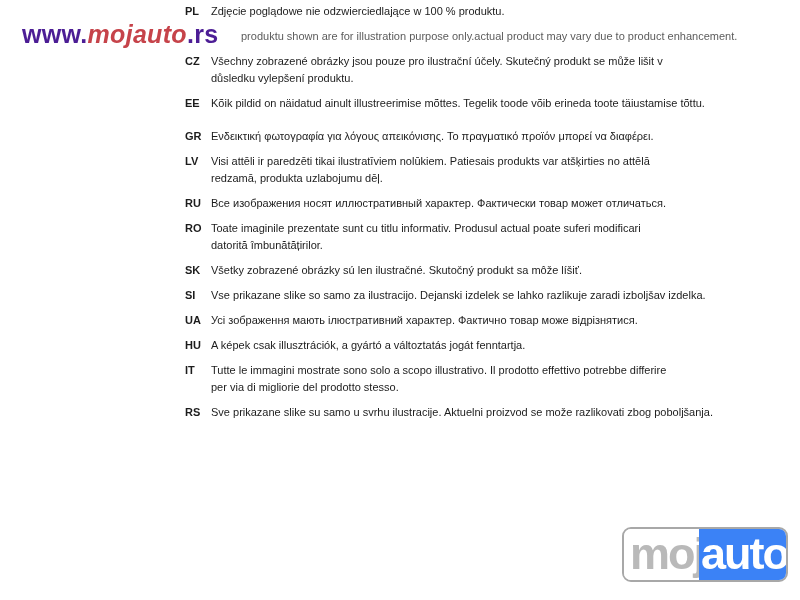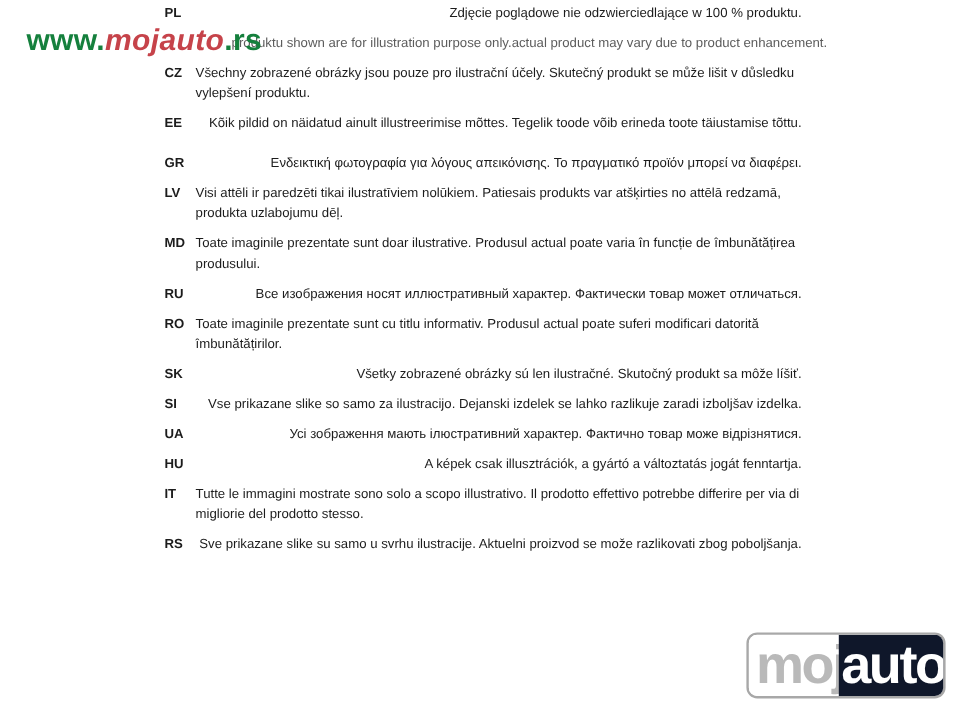--- a/index.html
+++ b/index.html
@@ -12,58 +12,58 @@
   }
   .content {
     position: absolute;
     left: 137px; top: 3px;
     width: 540px;
     color: #1c1c1c;
     font-size: 11px;
     line-height: 17px;
     z-index: 1;
   }
-  .row { display: flex; margin-bottom: 8px; }
+  .row { display: flex; margin-bottom: 8px; margin-left: 48px; }
   .row .code { width: 26px; flex: none; font-weight: bold; }
   .row .text { width: 505px; }
-  .nowrap { white-space: nowrap; text-align: right; }
+  .nowrap { white-space: nowrap; }
   .gap-before { margin-top: 16px; }
   .en .code { color: #ffffff; }           
   .en .text { color: #5c5c5c; padding-left: 30px; }
   .watermark {
     position: absolute;
     left: 22px; top: 20px;
     font-size: 25px;
     font-weight: bold;
     letter-spacing: 0.3px;
     white-space: nowrap;
     z-index: 2;
   }
-  .watermark .wm-gray { color: #15803d; }
+  .watermark .wm-gray { color: #4c1d95; }
   .watermark .wm-red  { color: #c6434a; font-style: italic; }
   .logo {
     position: absolute;
     left: 622px; top: 527px;
     width: 166px; height: 55px;
     border: 2px solid #a8a8a8;
     border-radius: 9px;
     box-sizing: border-box;
     display: flex;
     overflow: hidden;
     background: #ffffff;
     z-index: 0;
   }
   .logo .moj, .logo .auto {
     font-weight: bold;
     font-size: 45px;
     letter-spacing: -2px;
     line-height: 49px;
   }
   .logo .moj  { flex: none; width: 69px; color: #b9b9b9; padding-left: 6px; background: #ffffff; }
-  .logo .auto { flex: 1; background: #0f172a; color: #ffffff; padding-left: 2px; }
+  .logo .auto { flex: 1; background: #3b82f6; color: #ffffff; padding-left: 2px; }
 </style>
 </head>
 <body>
 
 <div class="logo">
   <span class="moj">moj</span>
   <span class="auto">auto</span>
 </div>
 
 <div class="content">
@@ -83,24 +83,20 @@
     <span class="code">EE</span>
     <span class="text nowrap">Kõik pildid on näidatud ainult illustreerimise mõttes. Tegelik toode võib erineda toote täiustamise tõttu.</span>
   </div>
   <div class="row gap-before">
     <span class="code">GR</span>
     <span class="text nowrap">Ενδεικτική φωτογραφία για λόγους απεικόνισης. Το πραγματικό προϊόν μπορεί να διαφέρει.</span>
   </div>
   <div class="row">
     <span class="code">LV</span>
     <span class="text">Visi attēli ir paredzēti tikai ilustratīviem nolūkiem. Patiesais produkts var atšķirties no attēlā redzamā, produkta uzlabojumu dēļ.</span>
-  </div>
-  <div class="row">
-    <span class="code">MD</span>
-    <span class="text">Toate imaginile prezentate sunt doar ilustrative. Produsul actual poate varia în funcție de îmbunătățirea produsului.</span>
   </div>
   <div class="row">
     <span class="code">RU</span>
     <span class="text nowrap">Все изображения носят иллюстративный характер. Фактически товар может отличаться.</span>
   </div>
   <div class="row">
     <span class="code">RO</span>
     <span class="text">Toate imaginile prezentate sunt cu titlu informativ. Produsul actual poate suferi modificari datorită îmbunătățirilor.</span>
   </div>
   <div class="row">

